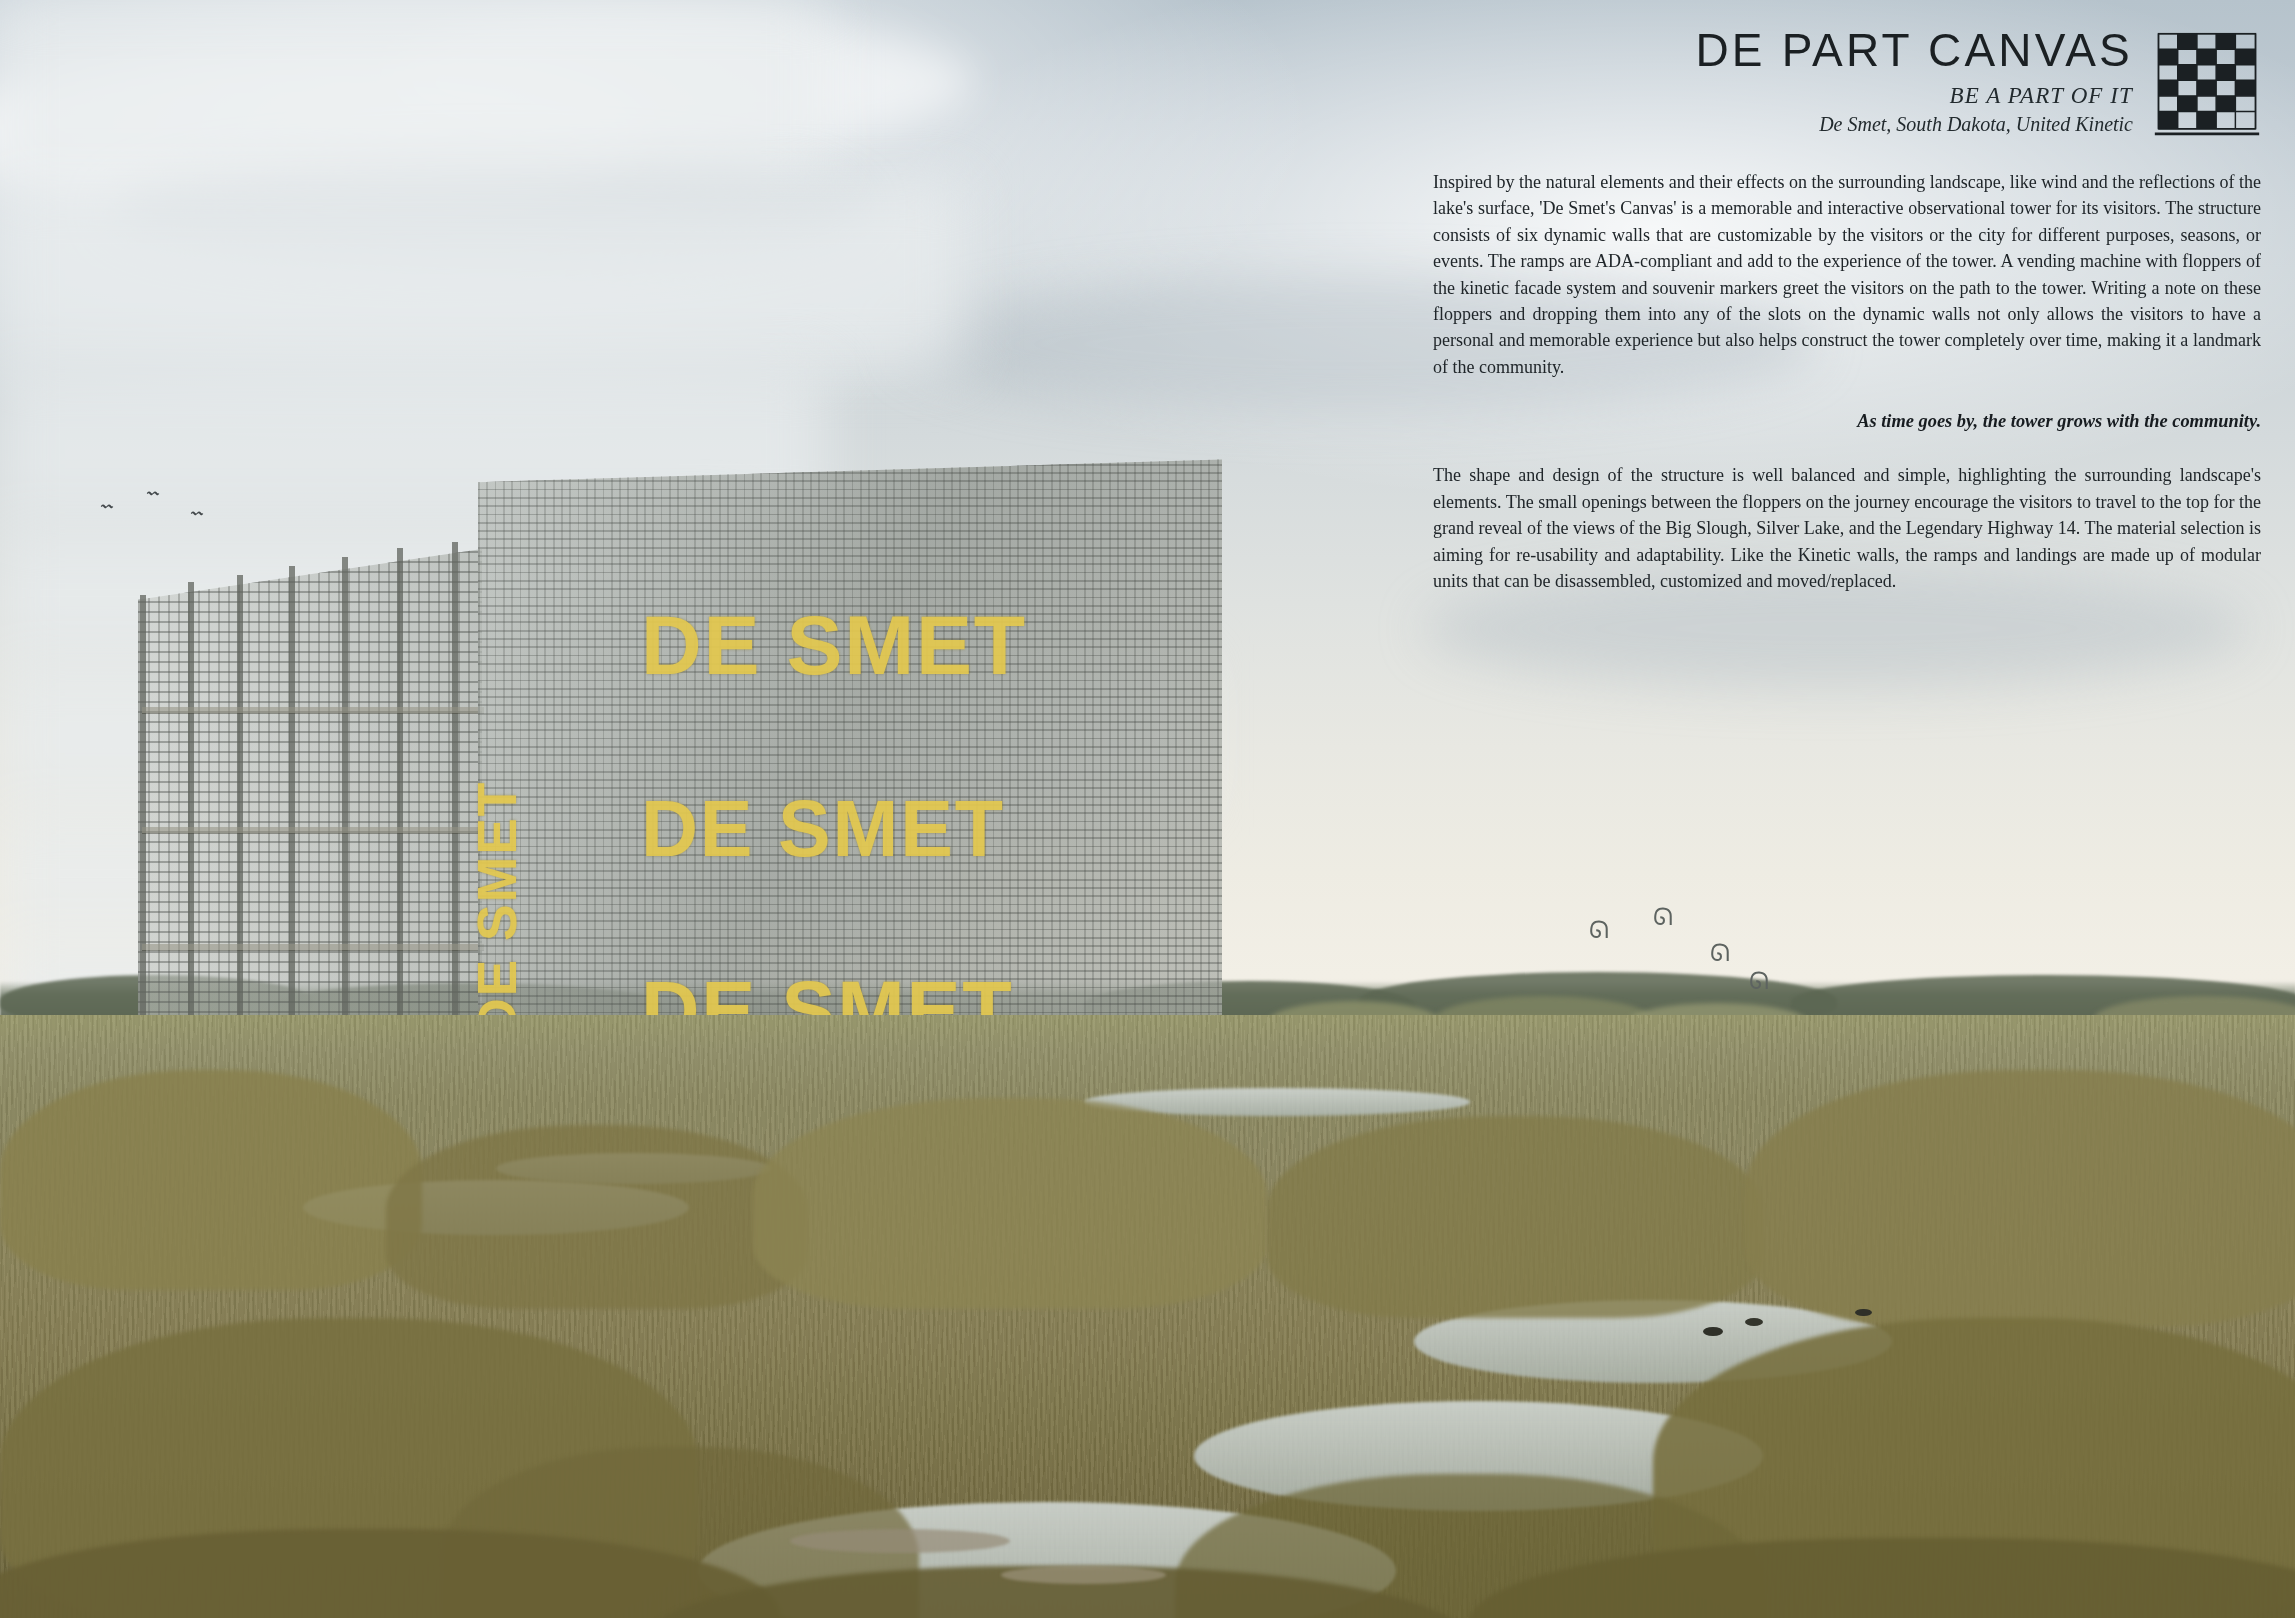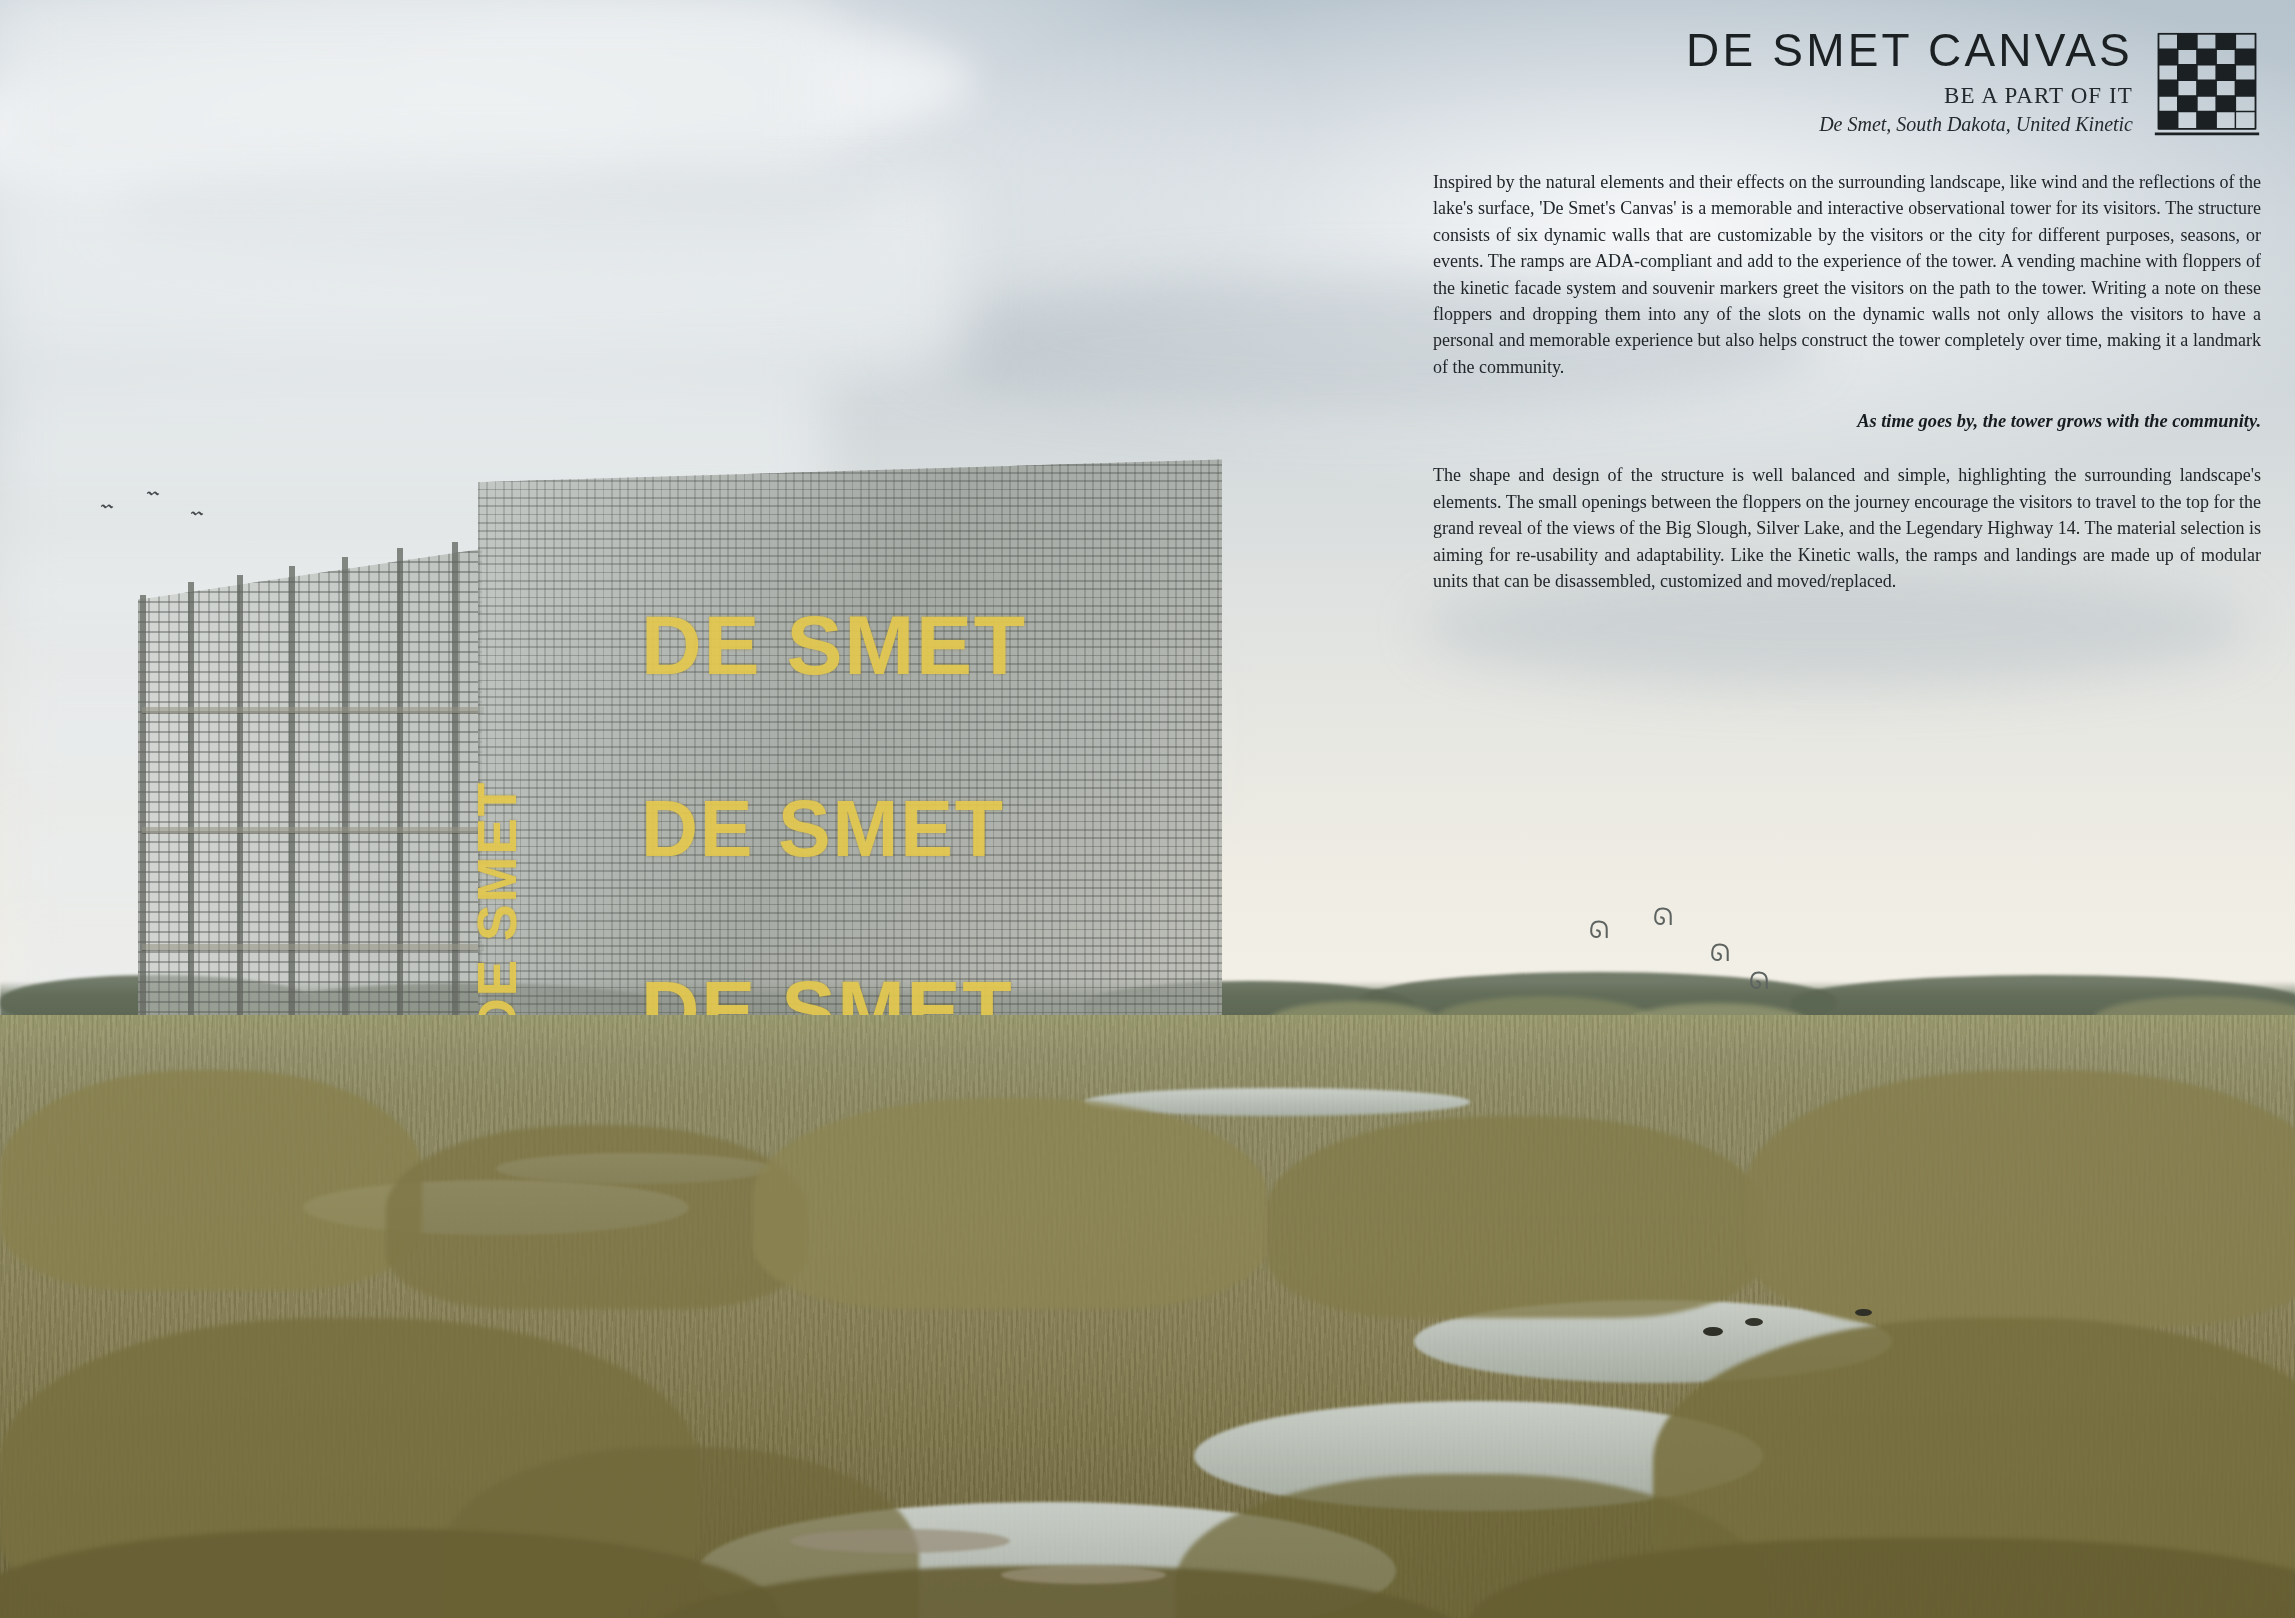--- a/index.html
+++ b/index.html
@@ -239,20 +239,21 @@
     font-size: 46px;
     font-weight: 300;
     letter-spacing: 3.2px;
     color: #1b2023;
     line-height: 1.05;
     margin-bottom: 9.2px;
     white-space: nowrap;
   }
   .subtitle {
     font-family: "Liberation Serif", serif;
+    font-style: italic;
     font-size: 23px;
     letter-spacing: 1.1px;
     color: #222a2e;
     margin-bottom: 3.7px;
   }
   .location {
     font-family: "Liberation Serif", serif;
     font-style: italic;
     font-size: 20px;
     color: #222a2e;
@@ -415,21 +416,21 @@
       <div style="position:absolute;left:1001px;top:551px;width:165px;height:18.4px;background:rgba(160,150,128,0.65);border-radius:50%;filter:blur(1.8px);"></div>
       <div style="position:absolute;left:1703px;top:312px;width:20px;height:9.2px;background:#2f3028;border-radius:50%;"></div>
       <div style="position:absolute;left:1745px;top:303px;width:18.4px;height:8.3px;background:#34352c;border-radius:50%;"></div>
       <div style="position:absolute;left:1855px;top:294px;width:16.5px;height:7.3px;background:#2f3028;border-radius:50%;"></div>
     </div>
   </div>
 
   <div class="panel">
     <div class="title-row">
       <div class="title-text">
-        <div class="main-title">DE SMET CANVAS</div>
+        <div class="main-title">DE PART CANVAS</div>
         <div class="subtitle">BE A PART OF IT</div>
         <div class="location">De Smet, South Dakota, United Kinetic</div>
       </div>
       <div class="logo">
         <svg width="108" height="108" viewBox="0 0 118 118" aria-hidden="true">
           <g stroke="#1b2023" stroke-width="1.6" fill="none">
             <rect x="6" y="4" width="106" height="104"></rect>
             <line x1="6" y1="4" x2="6" y2="108"></line>
             <line x1="27" y1="4" x2="27" y2="108"></line>
             <line x1="48" y1="4" x2="48" y2="108"></line>

